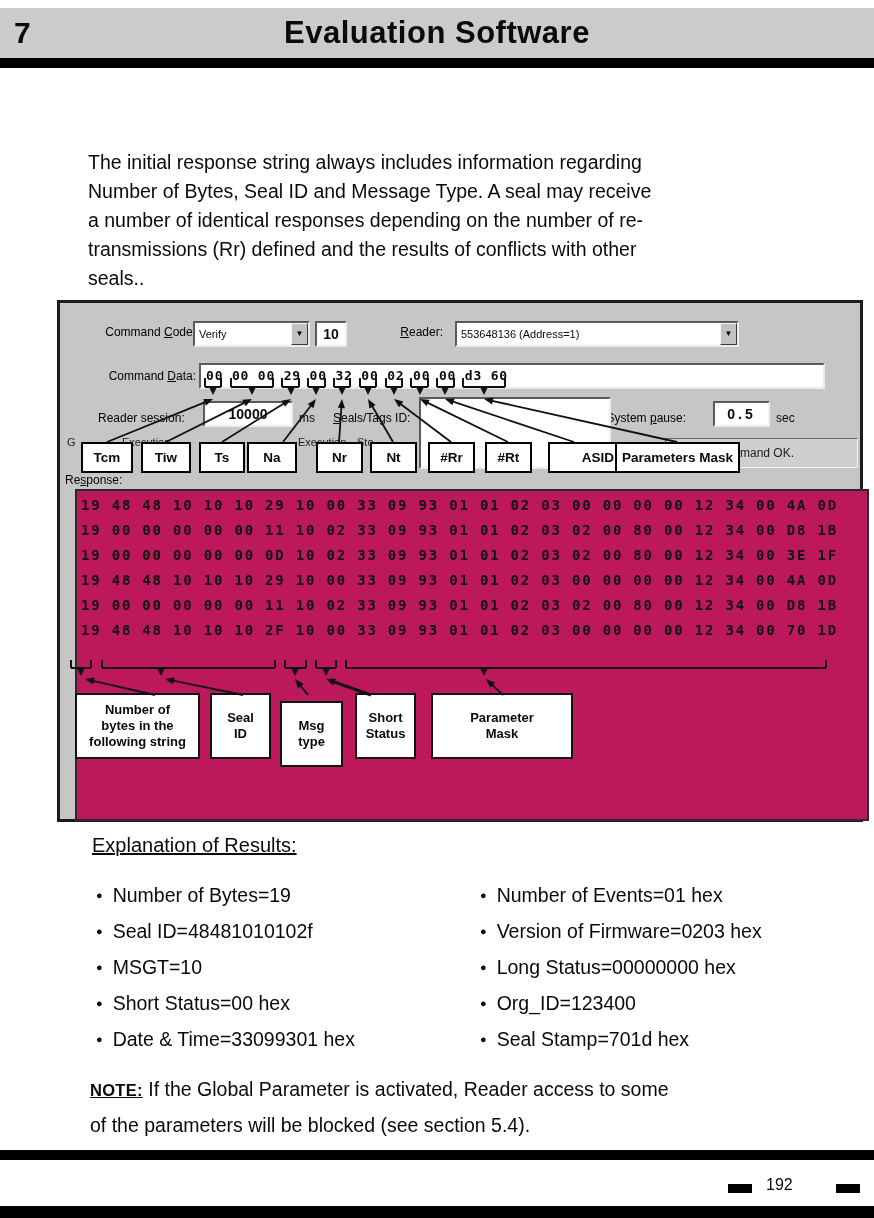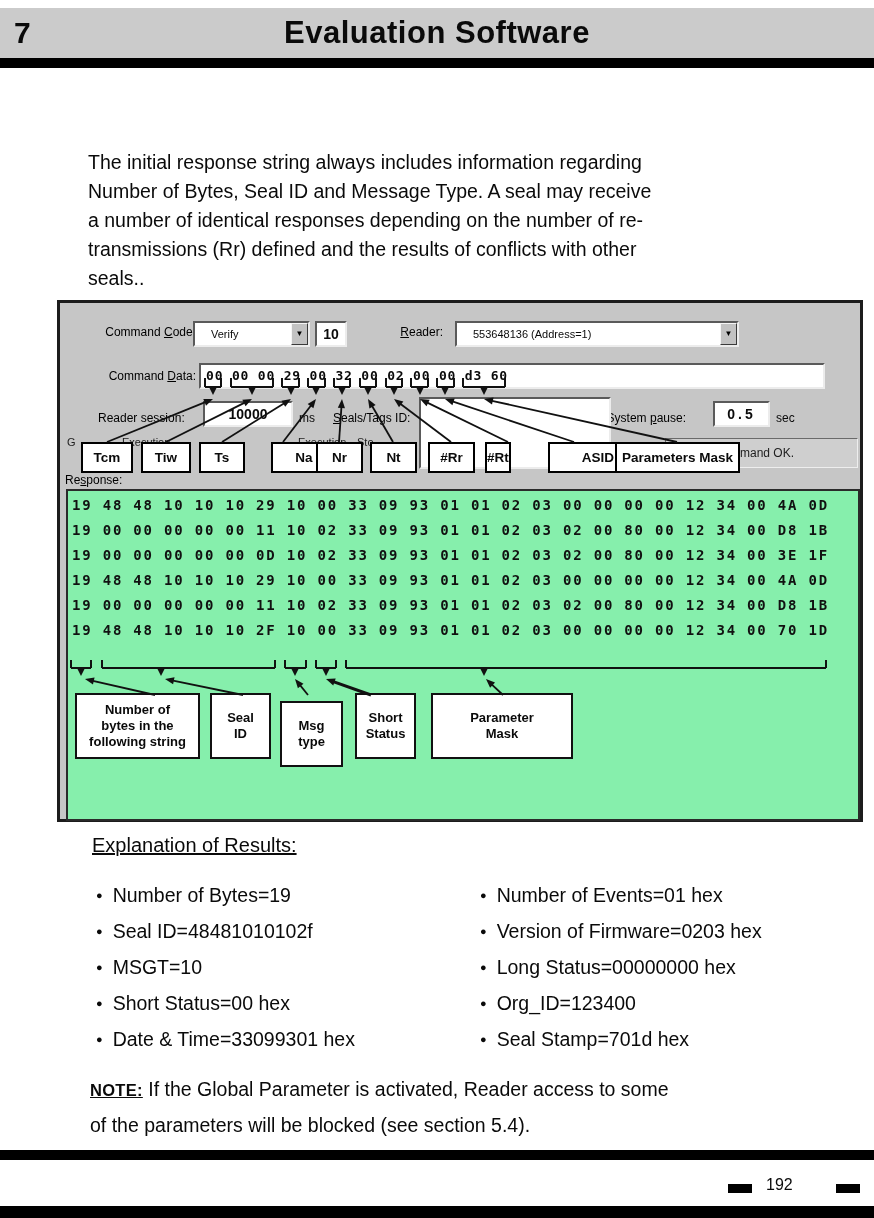--- a/index.html
+++ b/index.html
@@ -15,38 +15,38 @@
   #intro{position:absolute;left:88px;top:148px;width:766px;font-size:19.5px;line-height:29px;
          white-space:pre-line;}
   
   #dlg{position:absolute;left:57px;top:300px;width:806px;height:522px;background:#c6c6c6;
        border:3px solid #1c1c1c;box-sizing:border-box;font-size:12px;}
   #dlg *{box-sizing:border-box;}
   .wlab{position:absolute;font-size:12px;color:#000;white-space:nowrap;}
   .wlab .u{text-decoration:underline;}
   .sunken{background:#fff;border:2px solid;border-color:#5a5a5a #ececec #ececec #5a5a5a;}
   .combo{position:absolute;height:26px;}
-  .combo .txt{position:absolute;left:12px;top:0;right:17px;height:22px;line-height:22px;
+  .combo .txt{position:absolute;left:0;top:0;right:17px;height:22px;line-height:22px;
               padding-left:4px;font-size:11px;overflow:hidden;white-space:nowrap;}
   .combo .btn{position:absolute;right:0;top:0;width:17px;height:22px;background:#c2c2c2;
               border:1px solid;border-color:#f5f5f5 #3a3a3a #3a3a3a #f5f5f5;
               text-align:center;line-height:20px;font-size:8px;color:#000;}
   .valbox{position:absolute;height:26px;text-align:center;font-weight:bold;font-size:14px;line-height:22px;}
   .unit{position:absolute;font-size:12px;}
   #cd-field{position:absolute;left:139px;top:60px;width:626px;height:26px;}
   #cd-field .txt{position:absolute;left:0;top:0;height:22px;line-height:21px;padding-left:5px;
         font-family:"DejaVu Sans Mono",monospace;font-weight:bold;font-size:13px;letter-spacing:.8px;white-space:pre;}
   #seals-field{position:absolute;left:359px;top:94px;width:192px;height:72px;z-index:1;}
   #statusbar{position:absolute;left:605px;top:135px;width:193px;height:30px;background:#cfcfcf;
              border:1px solid;border-color:#6a6a6a #eee #eee #6a6a6a;z-index:1;}
   .frag{position:absolute;color:#1d1d1d;white-space:nowrap;z-index:2;}
   .plabel{position:absolute;top:139px;height:31px;background:#fff;border:2px solid #000;
           display:flex;align-items:center;justify-content:center;font-weight:bold;font-size:13.5px;z-index:3;}
   #resp-label{position:absolute;left:5px;top:170px;}
-  #hexpanel{position:absolute;left:6px;top:186px;width:794px;height:332px;background:#86efac;
+  #hexpanel{position:absolute;left:15px;top:186px;width:794px;height:332px;background:#be185d;
             border:2px solid #2a2a2a;z-index:1;}
   #hex-rows{position:absolute;left:0;top:0;padding:2px 0 0 4px;}
   .hexrow{font-family:"DejaVu Sans Mono",monospace;font-weight:bold;font-size:14px;
           letter-spacing:1.8px;line-height:25px;white-space:pre;color:#111;}
   .rbox{position:absolute;top:390px;height:66px;background:#fff;border:2px solid #111;
         display:flex;align-items:center;justify-content:center;text-align:center;
         font-weight:bold;font-size:13px;line-height:16px;white-space:pre-line;z-index:3;}
   #ann{position:absolute;left:0;top:0;width:806px;height:522px;pointer-events:none;z-index:6;}
   
   #res-head{position:absolute;left:92px;top:834px;font-size:20px;text-decoration:underline;}
@@ -113,25 +113,25 @@
         <span class="frag" style="left: 62px; top: 133px; font-size: 11px;">Execution</span>
         <span class="frag" style="left: 238px; top: 133px; font-size: 11px;">Execution</span>
         <span class="frag" style="left: 297px; top: 133px; font-size: 11px;">Sto</span>
         <span class="frag" style="left: 680px; top: 143px; font-size: 12px;">mand OK.</span>
       </div>
 
     <div id="plabels">
         <div class="plabel" style="left: 21px; width: 52px;">Tcm</div>
         <div class="plabel" style="left: 81px; width: 50px;">Tiw</div>
         <div class="plabel" style="left: 139px; width: 46px;">Ts</div>
-        <div class="plabel" style="left: 211px; width: 66px;">Na</div>
+        <div class="plabel" style="left: 187px; width: 50px;">Na</div>
         <div class="plabel" style="left: 256px; width: 47px;">Nr</div>
         <div class="plabel" style="left: 310px; width: 47px;">Nt</div>
         <div class="plabel" style="left: 368px; width: 47px;">#Rr</div>
-        <div class="plabel" style="left: 425px; width: 26px;">#Rt</div>
+        <div class="plabel" style="left: 425px; width: 47px;">#Rt</div>
         <div class="plabel" style="left: 488px; width: 76px; padding-left: 24px;">ASID</div>
         <div class="plabel" style="left: 555px; width: 125px;">Parameters Mask</div>
       </div>
 
     <div id="resp-label" class="wlab"><span>Re</span><span class="u">s</span><span>ponse:</span></div>
     <div id="hexpanel">
       <div id="hex-rows">
           <div class="hexrow">19 48 48 10 10 10 29 10 00 33 09 93 01 01 02 03 00 00 00 00 12 34 00 4A 0D</div>
           <div class="hexrow">19 00 00 00 00 00 11 10 02 33 09 93 01 01 02 03 02 00 80 00 12 34 00 D8 1B</div>
           <div class="hexrow">19 00 00 00 00 00 0D 10 02 33 09 93 01 01 02 03 02 00 80 00 12 34 00 3E 1F</div>

